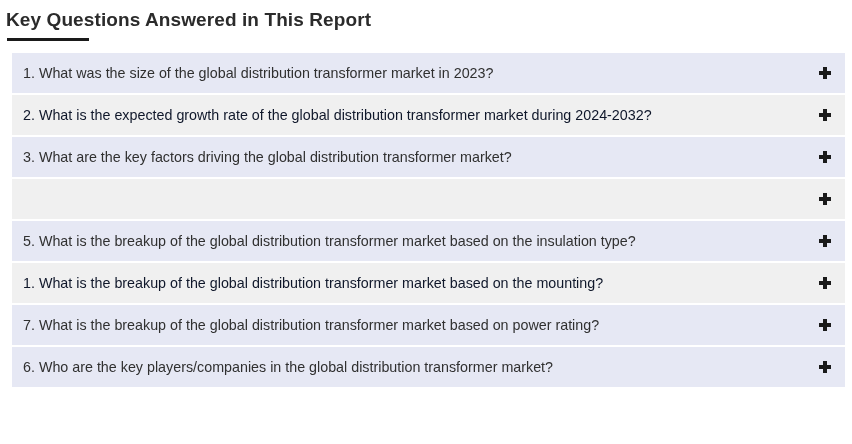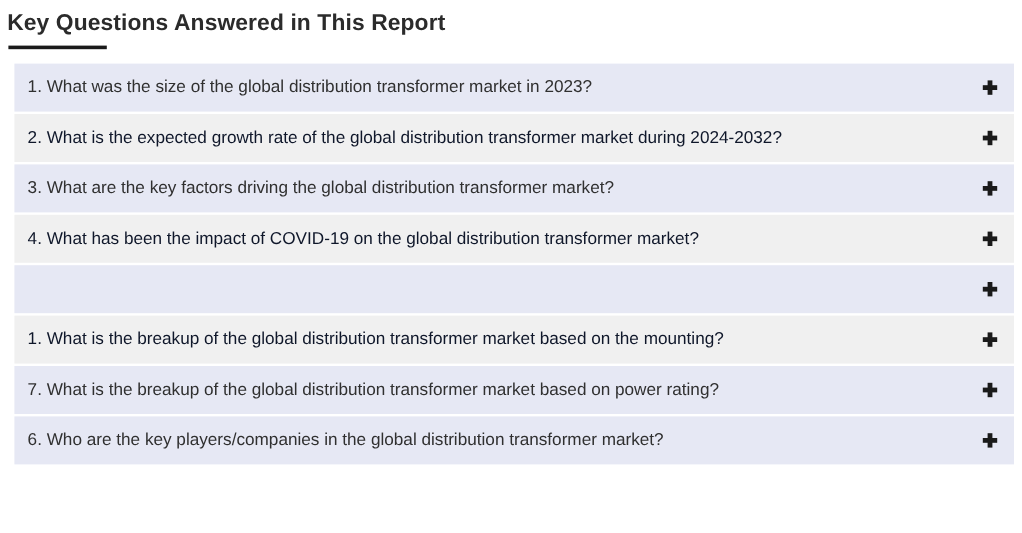--- a/index.html
+++ b/index.html
@@ -123,25 +123,25 @@
       <span class="faq-text">2. What is the expected growth rate of the global distribution transformer market during 2024-2032?</span>
       <span class="plus-icon"></span>
     </div>
 
     <div class="faq-row alt-a">
       <span class="faq-text">3. What are the key factors driving the global distribution transformer market?</span>
       <span class="plus-icon"></span>
     </div>
 
     <div class="faq-row alt-b">
-      <span class="faq-text">4. What has been the impact of COVID-19 on the global distribution transformer market?</span>
       <span class="plus-icon"></span>
     </div>
 
     <div class="faq-row alt-a">
+      <span class="faq-text">5. What is the breakup of the global distribution transformer market based on the insulation type?</span>
       <span class="plus-icon"></span>
     </div>
 
     <div class="faq-row alt-b">
       <span class="faq-text">1. What is the breakup of the global distribution transformer market based on the mounting?</span>
       <span class="plus-icon"></span>
     </div>
 
     <div class="faq-row alt-a">
       <span class="faq-text">7. What is the breakup of the global distribution transformer market based on power rating?</span>

